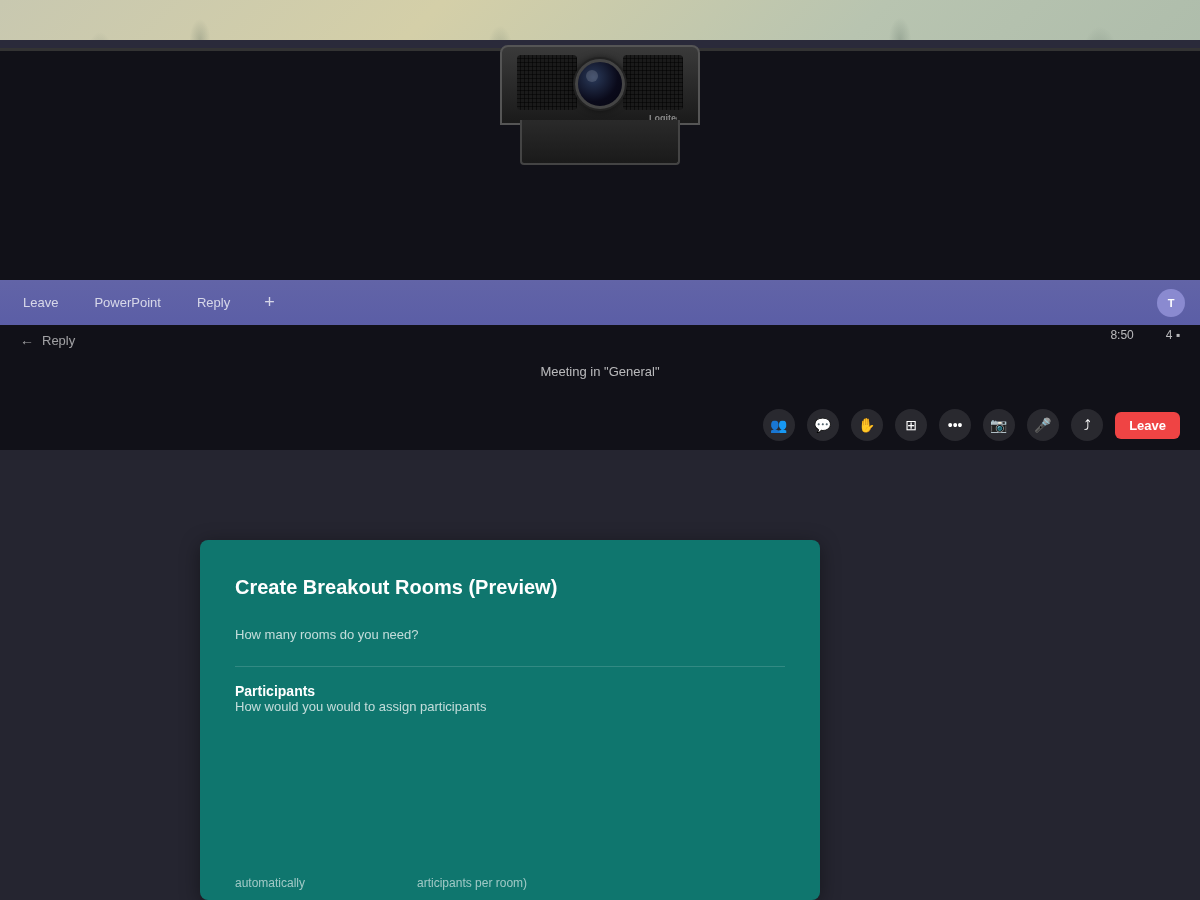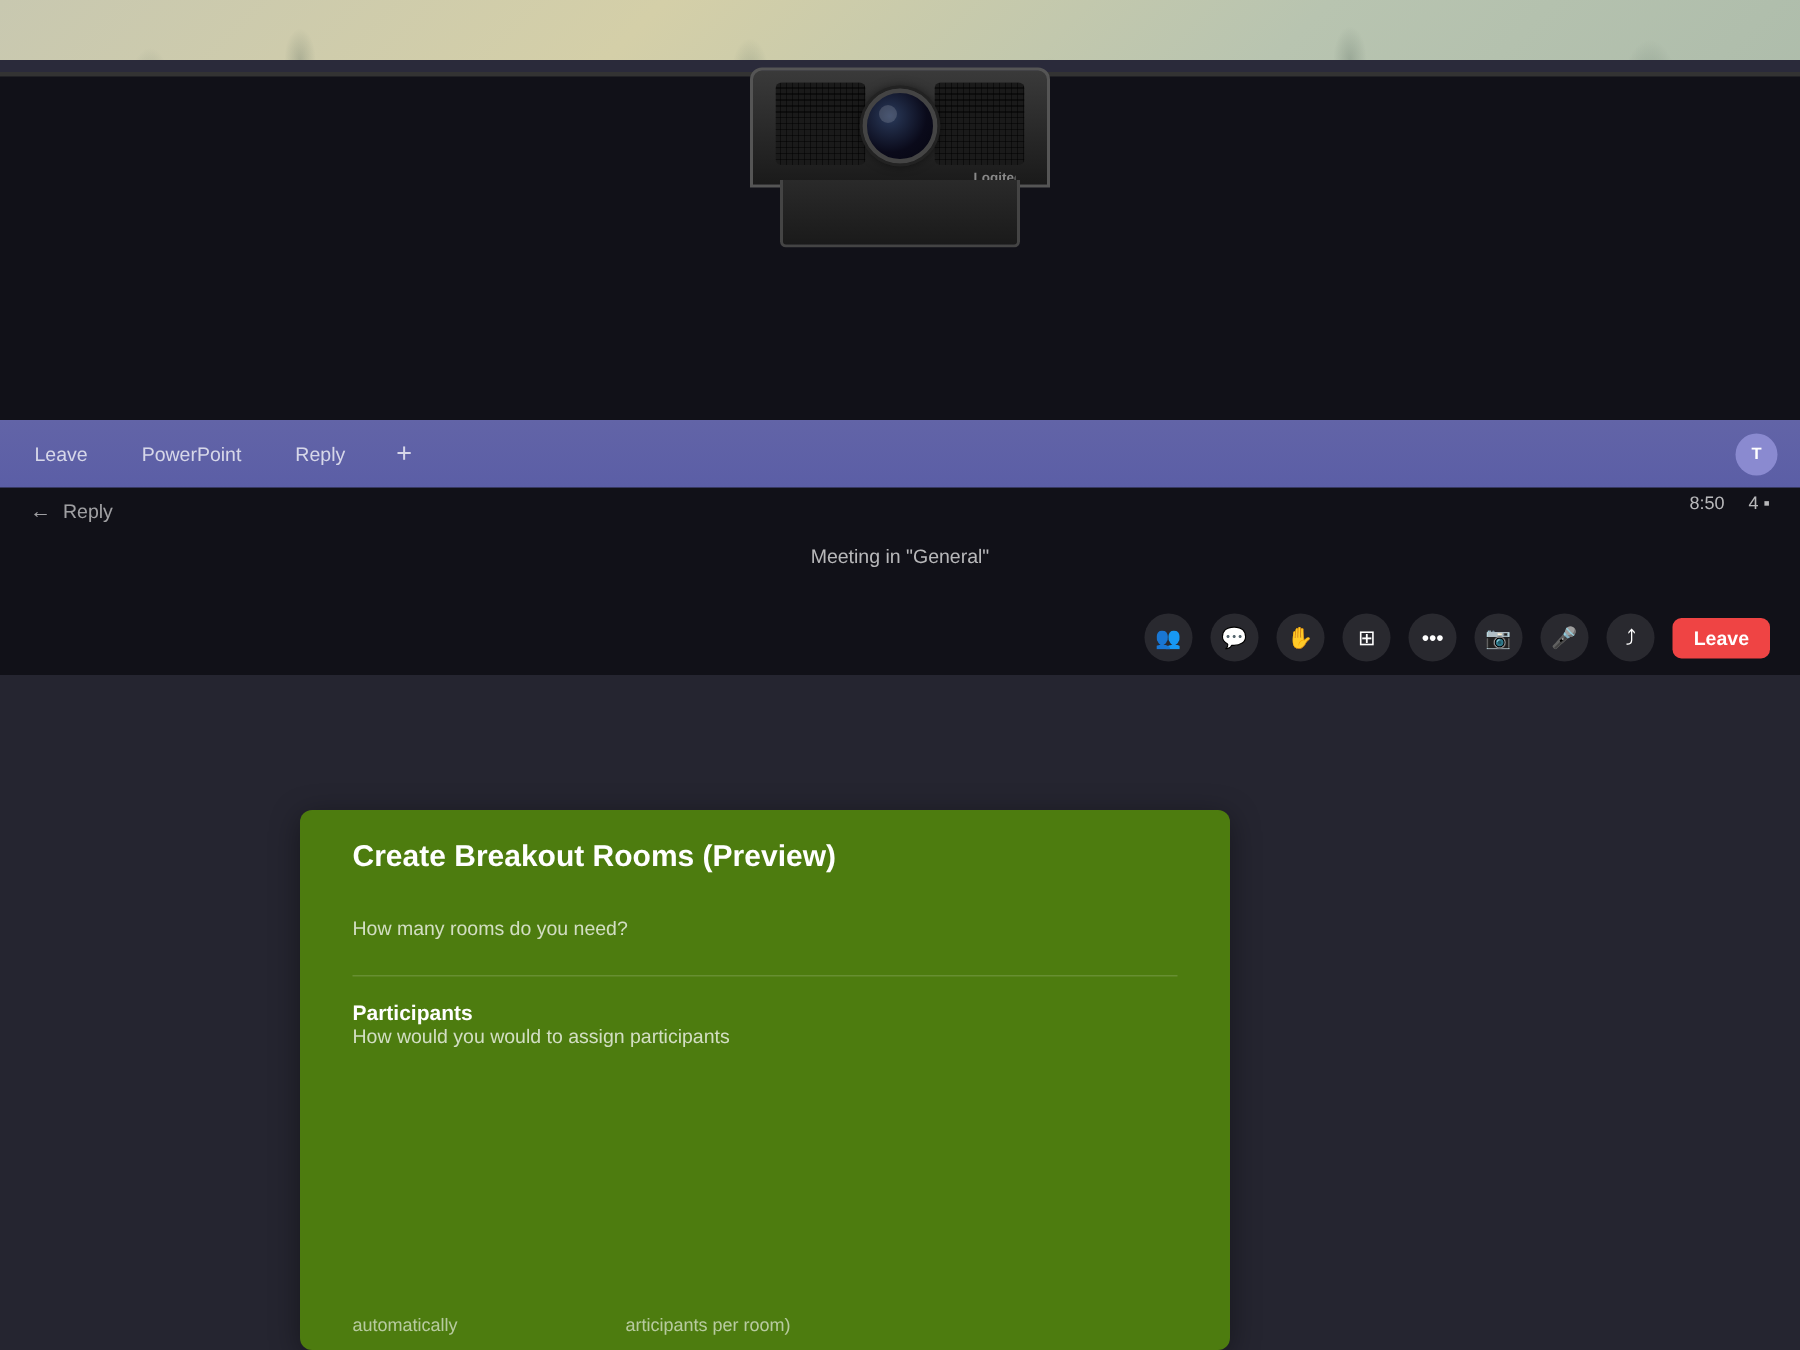--- a/index.html
+++ b/index.html
@@ -287,23 +287,23 @@
       cursor: pointer;
     }
 
     
     .breakout-panel {
       position: absolute;
       top: 540px;
       left: 200px;
       width: 620px;
       height: 360px;
-      background: #4d7c0f;
+      background: #0f766e;
       border-radius: 8px;
-      padding: 20px 35px;
+      padding: 36px 35px;
       box-shadow: 0 4px 20px rgba(0,0,0,0.4);
     }
 
     .panel-title {
       color: white;
       font-size: 20px;
       font-weight: 700;
       margin-bottom: 28px;
     }
 
@@ -384,21 +384,21 @@
     }
 
     
     .time-display {
       position: absolute;
       top: 328px;
       right: 20px;
       color: rgba(255,255,255,0.7);
       font-size: 12px;
       display: flex;
-      gap: 16px;
+      gap: 32px;
       align-items: flex-end;
     }
   </style>
 </head>
 <body>
 
 <div class="wallpaper-bg"></div>
 
 <div class="webcam-container">
   <div class="webcam-body">

